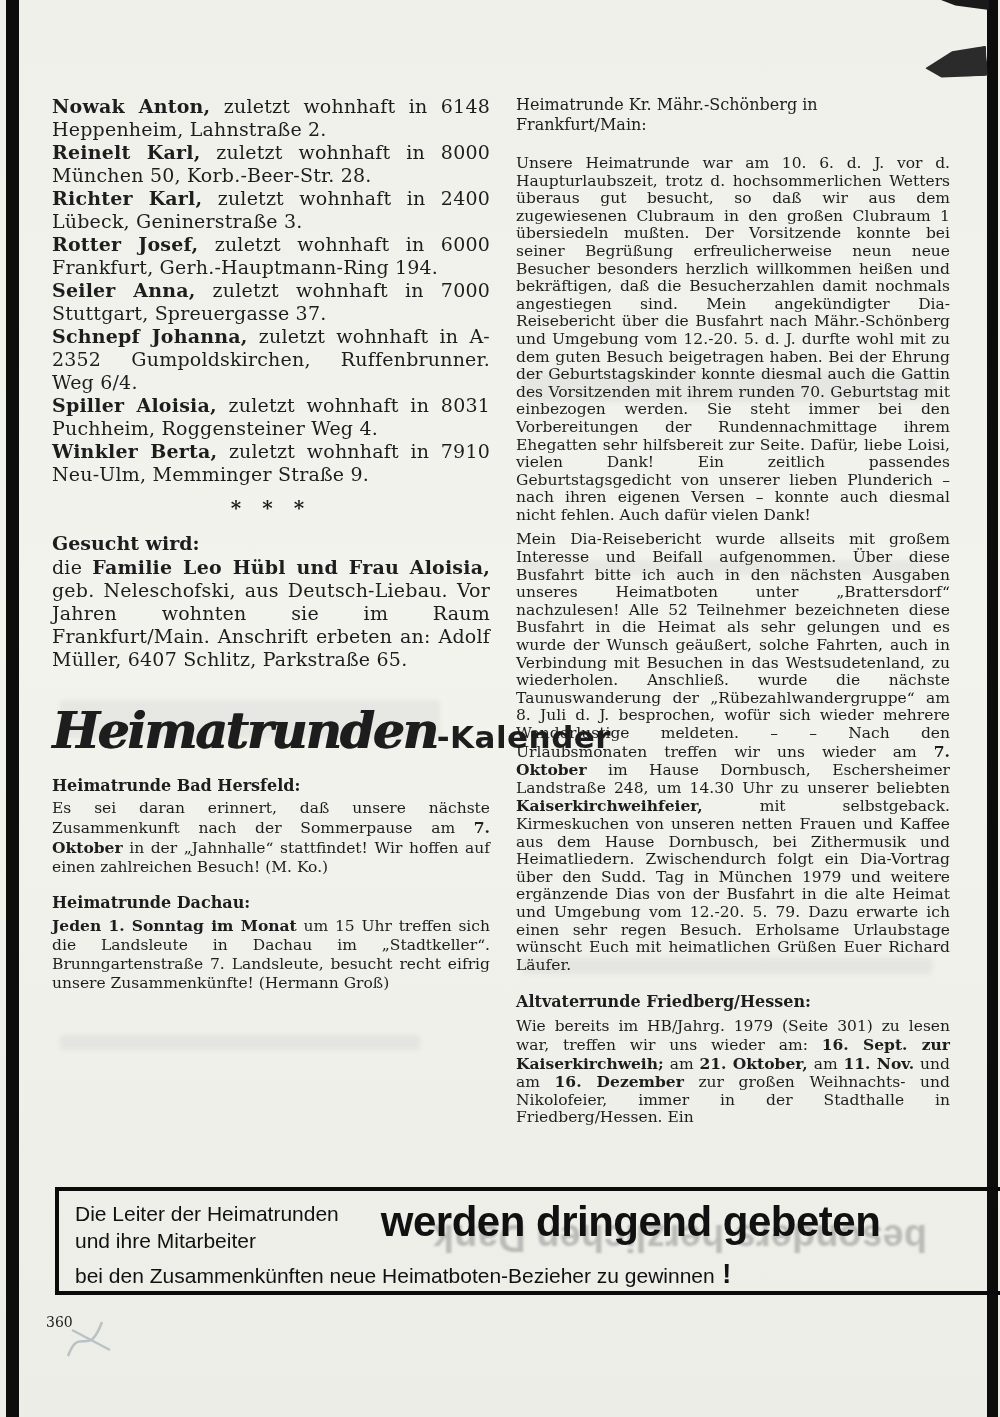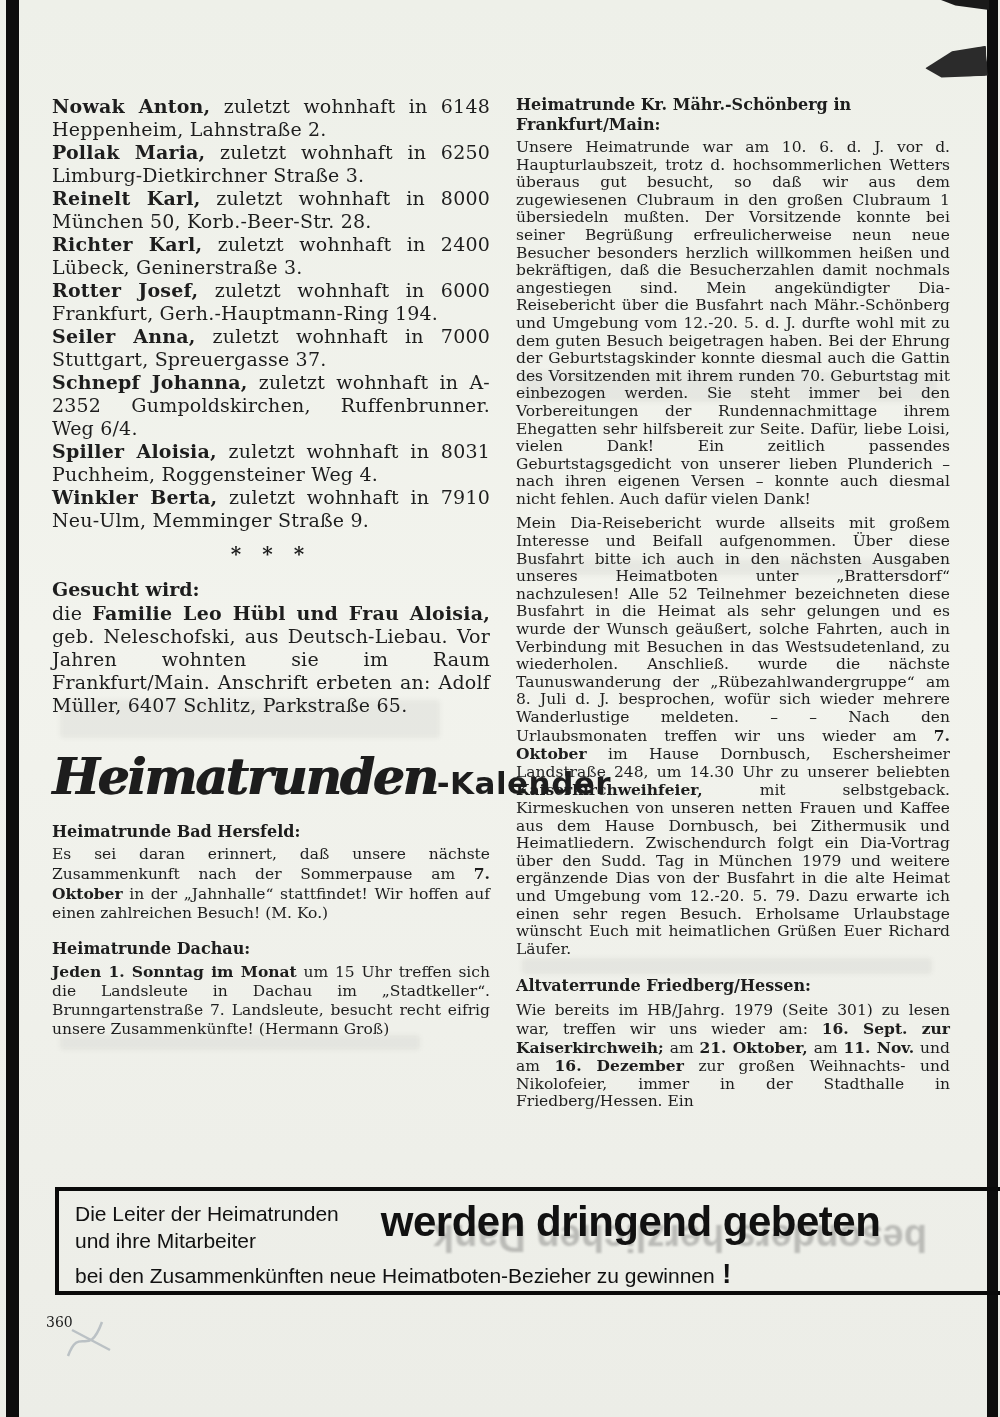--- a/index.html
+++ b/index.html
@@ -54,21 +54,21 @@
     text-shadow:1.2px 0 0 #1d1d1d; }
   .kal-rest { font-family:"DejaVu Sans","Liberation Sans",sans-serif; font-weight:bold;
     font-size:31px; letter-spacing:0.5px; }
 
   
   .sub-h { font-size:16px; font-weight:bold; margin:16px 0 4px; }
   .small-body { font-size:15.5px; line-height:19px; text-align:justify; margin:0;
     hyphens:auto; -webkit-hyphens:auto; }
 
   
-  .r-head { font-size:16px; font-weight:bold; line-height:20px; margin:0 0 4px; }
+  .r-head { font-size:16px; font-weight:normal; line-height:20px; margin:0 0 20px; }
   .rbody { font-size:15.5px; line-height:17.6px; text-align:justify; margin:0 0 7px;
     hyphens:auto; -webkit-hyphens:auto; }
   .r-head2 { font-size:16px; font-weight:bold; line-height:20px; margin:18px 0 6px; }
 
   
   .banner { position:absolute; left:55px; top:1187px; width:964px; height:108px;
     border:4px solid #0a0a0a; box-sizing:border-box; background:transparent;
     font-family:"Liberation Sans","DejaVu Sans",sans-serif; color:#111;
     padding:9px 16px 6px; }
   .banner-top { display:flex; align-items:flex-start; }
@@ -91,21 +91,20 @@
   <div class="corner-top"></div>
   <div class="smudge s1"></div>
   <div class="smudge s2"></div>
   <div class="smudge s3"></div>
   <div class="smudge s4"></div>
   <div class="smudge s5"></div>
   <div class="mirror-bleed">besonders herzlichen Dank</div>
 
   <div class="col col-left">
     <p class="entry"><b>Nowak Anton,</b><span> zuletzt wohnhaft in 6148 Heppenheim, Lahnstraße 2.</span></p>
-    <p class="entry"><b>Pollak Maria,</b><span> zuletzt wohnhaft in 6250 Limburg-Dietkirchner Straße 3.</span></p>
     <p class="entry"><b>Reinelt Karl,</b><span> zuletzt wohnhaft in 8000 München 50, Korb.-Beer-Str. 28.</span></p>
     <p class="entry"><b>Richter Karl,</b><span> zuletzt wohnhaft in 2400 Lübeck, Geninerstraße 3.</span></p>
     <p class="entry"><b>Rotter Josef,</b><span> zuletzt wohnhaft in 6000 Frankfurt, Gerh.-Hauptmann-Ring 194.</span></p>
     <p class="entry"><b>Seiler Anna,</b><span> zuletzt wohnhaft in 7000 Stuttgart, Spreuergasse 37.</span></p>
     <p class="entry"><b>Schnepf Johanna,</b><span> zuletzt wohnhaft in A-2352 Gumpoldskirchen, Ruffenbrunner. Weg 6/4.</span></p>
     <p class="entry"><b>Spiller Aloisia,</b><span> zuletzt wohnhaft in 8031 Puchheim, Roggensteiner Weg 4.</span></p>
     <p class="entry"><b>Winkler Berta,</b><span> zuletzt wohnhaft in 7910 Neu-Ulm, Memminger Straße 9.</span></p>
 
     <div class="stars">* * *</div>
 

